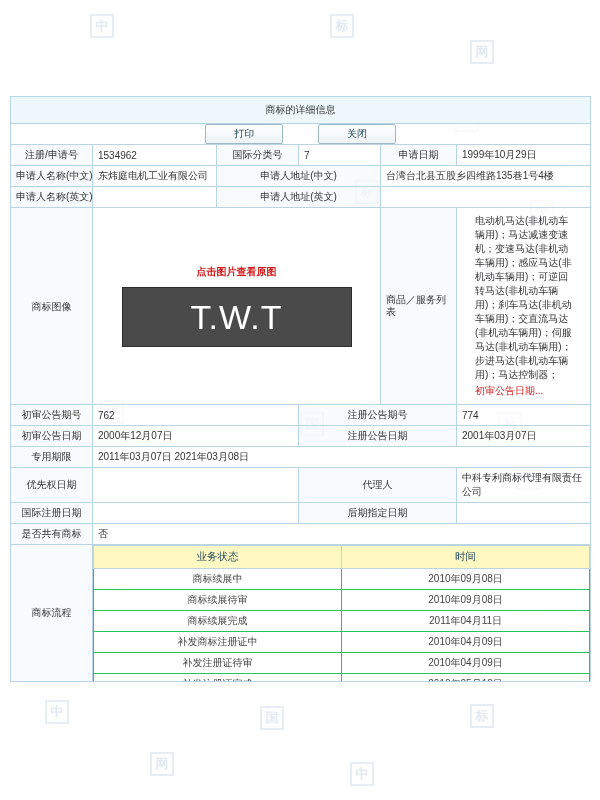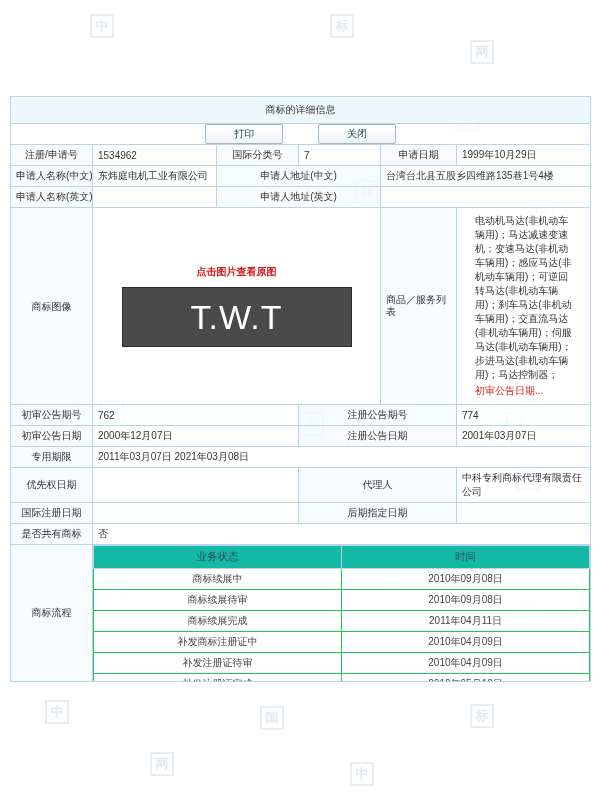--- a/index.html
+++ b/index.html
@@ -162,21 +162,21 @@
     background: rgba(244,250,252,0.75) !important;
     color: #1a4a66;
     vertical-align: middle;
   }
   table.status {
     width: 100%;
     border-collapse: collapse;
     table-layout: fixed;
   }
   table.status th {
-    background: #14b8a6;
+    background: #fef9c3;
     border: 1px solid #b9d4e2;
     font-size: 10.5px;
     font-weight: normal;
     color: #2a4f61;
     padding: 4px 0;
     text-align: center;
   }
   table.status td {
     border: 1px solid #22c55e;
     font-size: 10px;

